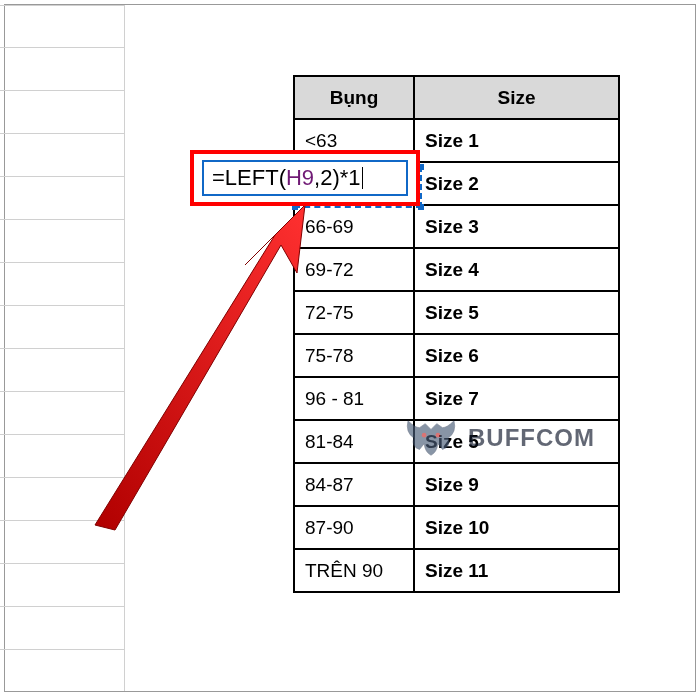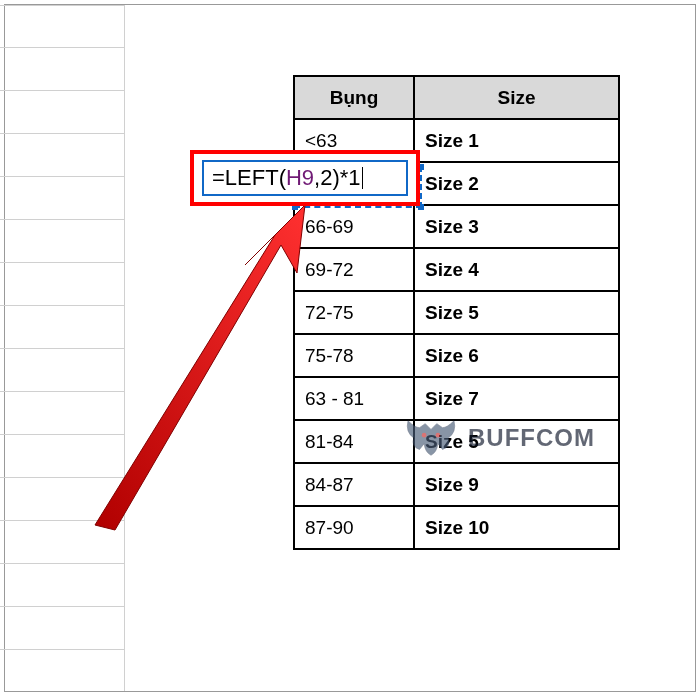--- a/index.html
+++ b/index.html
@@ -208,34 +208,38 @@
       </tr>
       <tr>
         <td>72-75</td>
         <td class="size-cell">Size 5</td>
       </tr>
       <tr>
         <td>75-78</td>
         <td class="size-cell">Size 6</td>
       </tr>
       <tr>
-        <td>63 - 81</td>
+        <td>96 - 81</td>
         <td class="size-cell">Size 7</td>
       </tr>
       <tr>
         <td>81-84</td>
         <td class="size-cell">Size 5</td>
       </tr>
       <tr>
         <td>84-87</td>
         <td class="size-cell">Size 9</td>
       </tr>
       <tr>
         <td>87-90</td>
         <td class="size-cell">Size 10</td>
+      </tr>
+      <tr>
+        <td>TRÊN 90</td>
+        <td class="size-cell">Size 11</td>
       </tr>
     </tbody>
   </table>
 
   <div class="formula-box">
     <div class="formula-inner">
       <span class="fn">=LEFT(</span>
         <span class="ref">H9</span>
         <span class="fn">,2)*1</span>
         <span class="cursor"></span>

